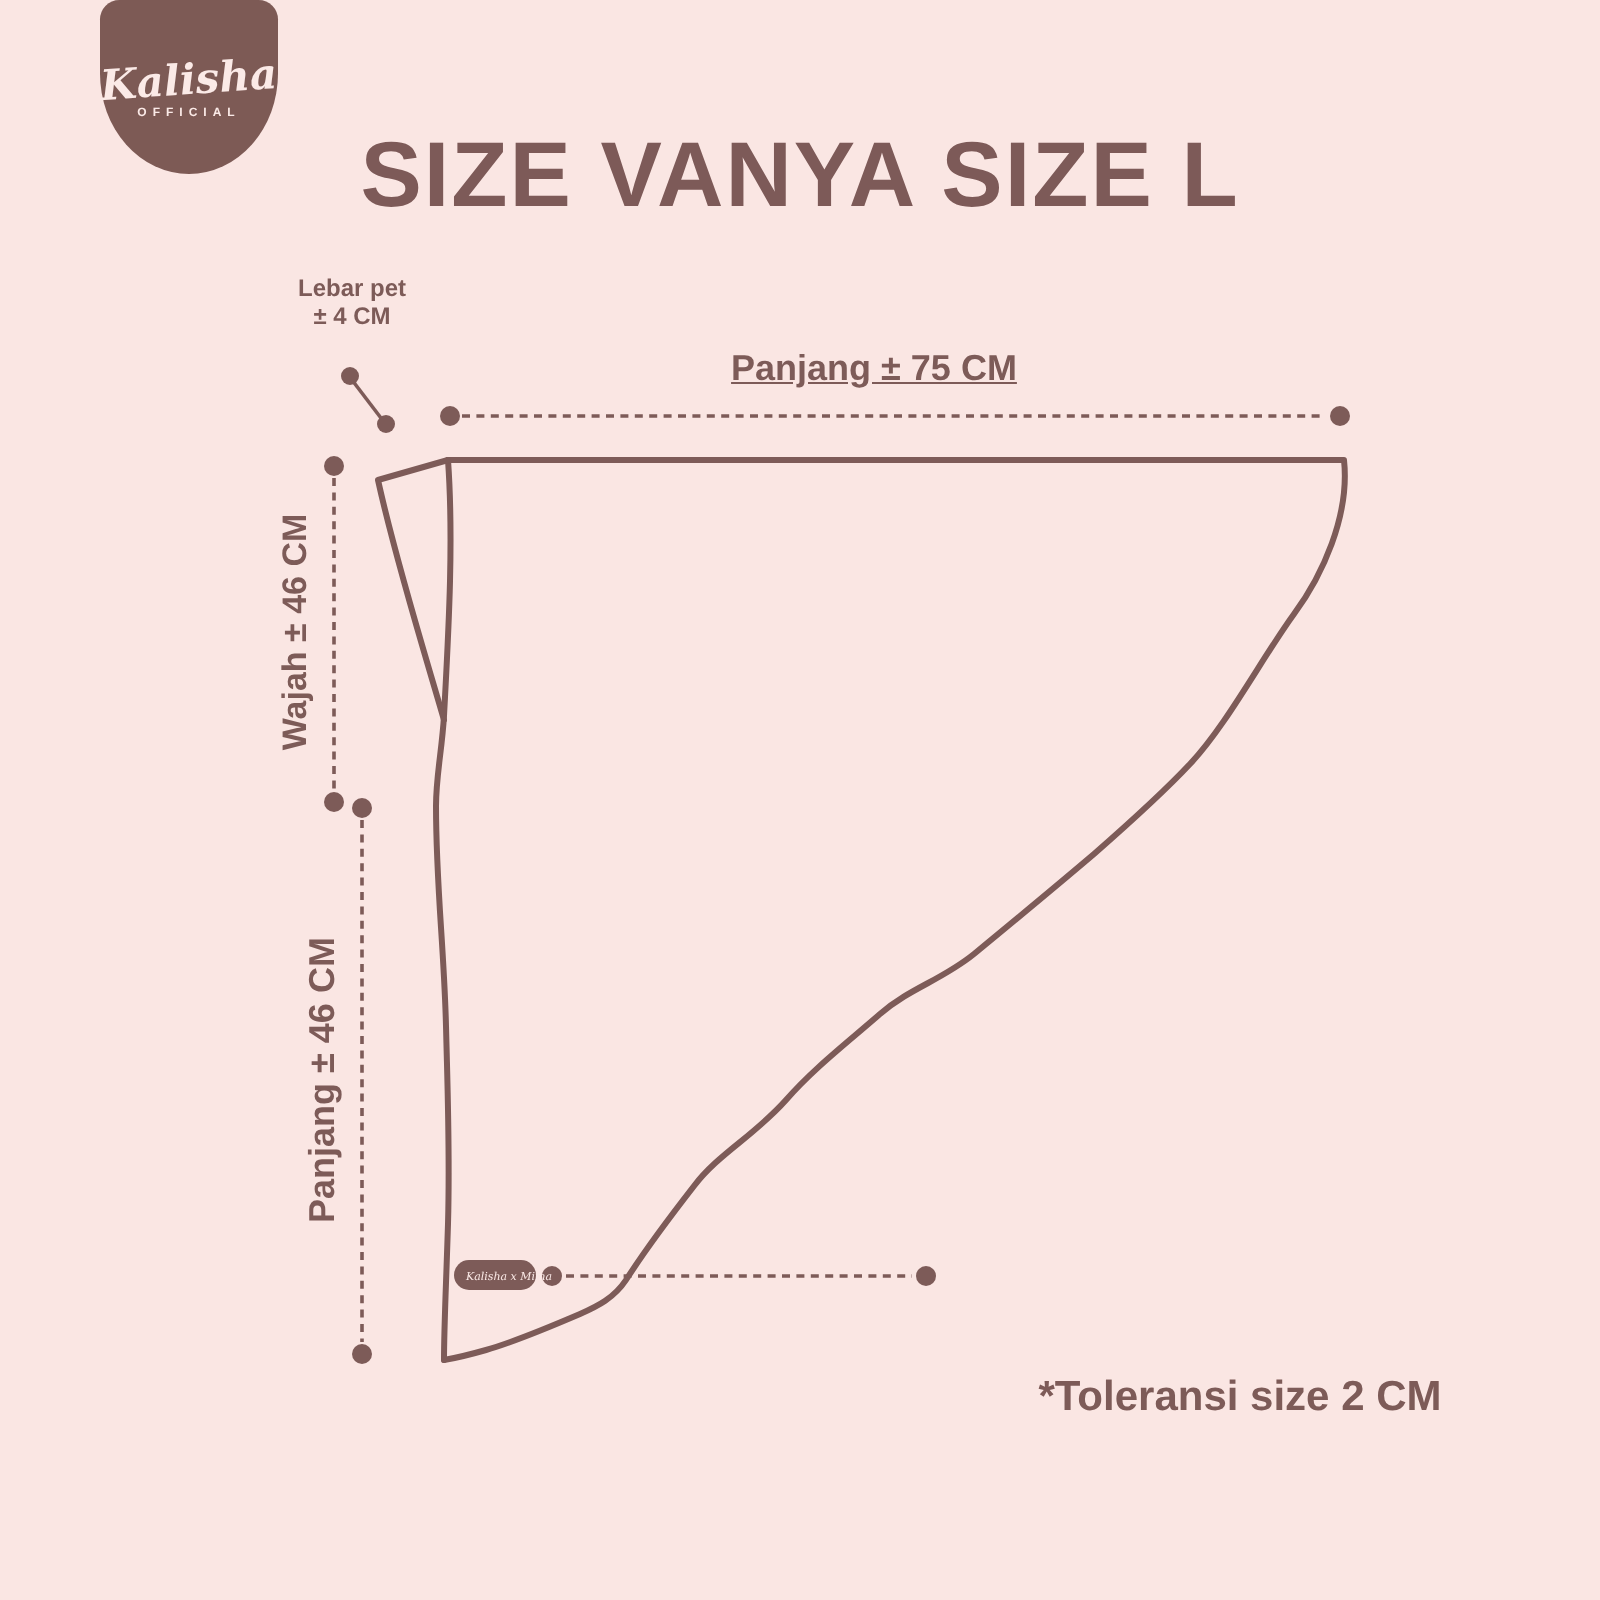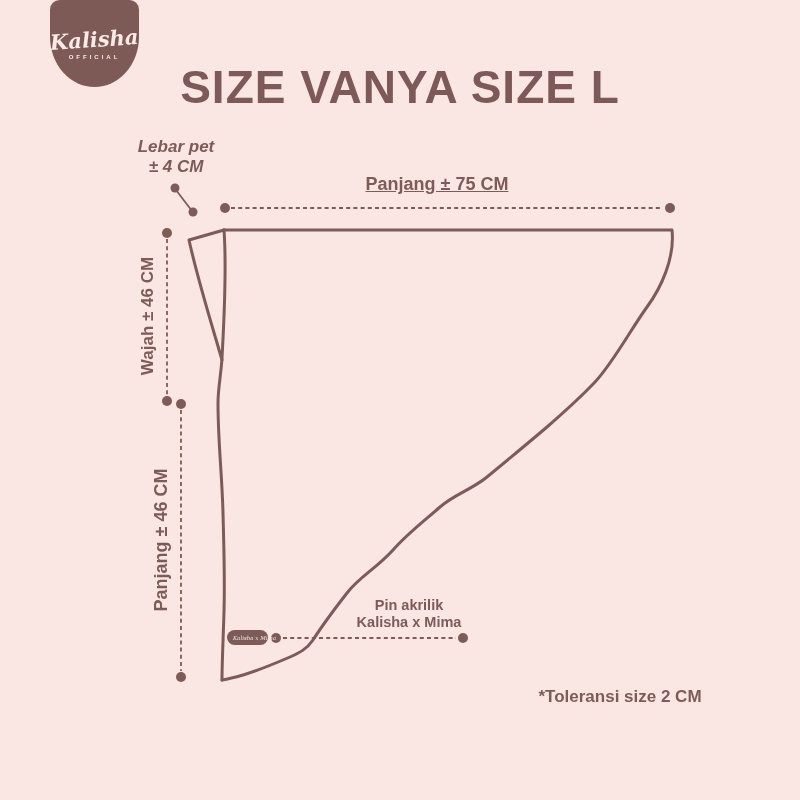--- a/index.html
+++ b/index.html
@@ -37,28 +37,28 @@
     position:absolute;left:0;top:60px;width:800px;
     text-align:center;
     font-size:46px;font-weight:bold;letter-spacing:1px;
     color:#7d5a58;
   }
 
   .lbl{
     position:absolute;font-weight:bold;color:#7d5b58;
     text-align:center;line-height:1.18;
   }
-  .lbl-lebar{left:106px;top:137px;width:140px;font-size:17px;font-style:italic;}
+  .lbl-lebar{left:106px;top:137px;width:140px;font-size:12px;}
   .lbl-panjang-top{left:297px;top:174px;width:280px;font-size:18px;text-decoration:underline;}
   .lbl-wajah{left:48px;top:306px;width:200px;height:20px;font-size:17px;
     transform:rotate(-90deg);}
   .lbl-panjang-side{left:51px;top:530px;width:220px;height:20px;font-size:18px;
     transform:rotate(-90deg);}
   .lbl-pin{left:309px;top:597px;width:200px;font-size:14.5px;line-height:1.15;}
-  .lbl-footnote{left:460px;top:687px;width:320px;font-size:17px;}
+  .lbl-footnote{left:460px;top:687px;width:320px;font-size:21px;}
 
   svg{position:absolute;inset:0;}
   .outline{fill:none;stroke:#7d5b58;stroke-width:3;stroke-linecap:round;stroke-linejoin:round;}
   .dashline{fill:none;stroke:#7d5b58;stroke-width:1.8;stroke-dasharray:4 3.2;}
   .solidline{fill:none;stroke:#7d5b58;stroke-width:1.8;}
   .dot{fill:#7d5b58;}
   .tagpill{fill:#7d5b58;}
   .tagtext{fill:#fbeae7;font-family:"DejaVu Serif",serif;font-style:italic;font-size:5.5px;}
 </style>
 </head>
@@ -139,20 +139,16 @@
     <div>Lebar pet</div>
     <div>± 4 CM</div>
   </div>
 
   <div class="lbl lbl-panjang-top">Panjang ± 75 CM</div>
 
   <div class="lbl lbl-wajah">Wajah ± 46 CM</div>
 
   <div class="lbl lbl-panjang-side">Panjang ± 46 CM</div>
 
-  <div class="lbl lbl-pin">
-    <div>Pin akrilik</div>
-    <div>Kalisha x Mima</div>
-  </div>
 
   <div class="lbl lbl-footnote">*Toleransi size 2 CM</div>
 
 </div>
 
 </body></html>

